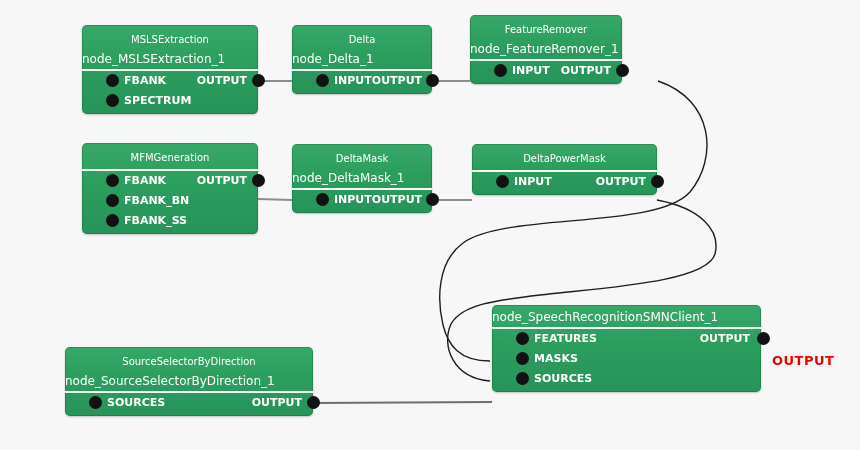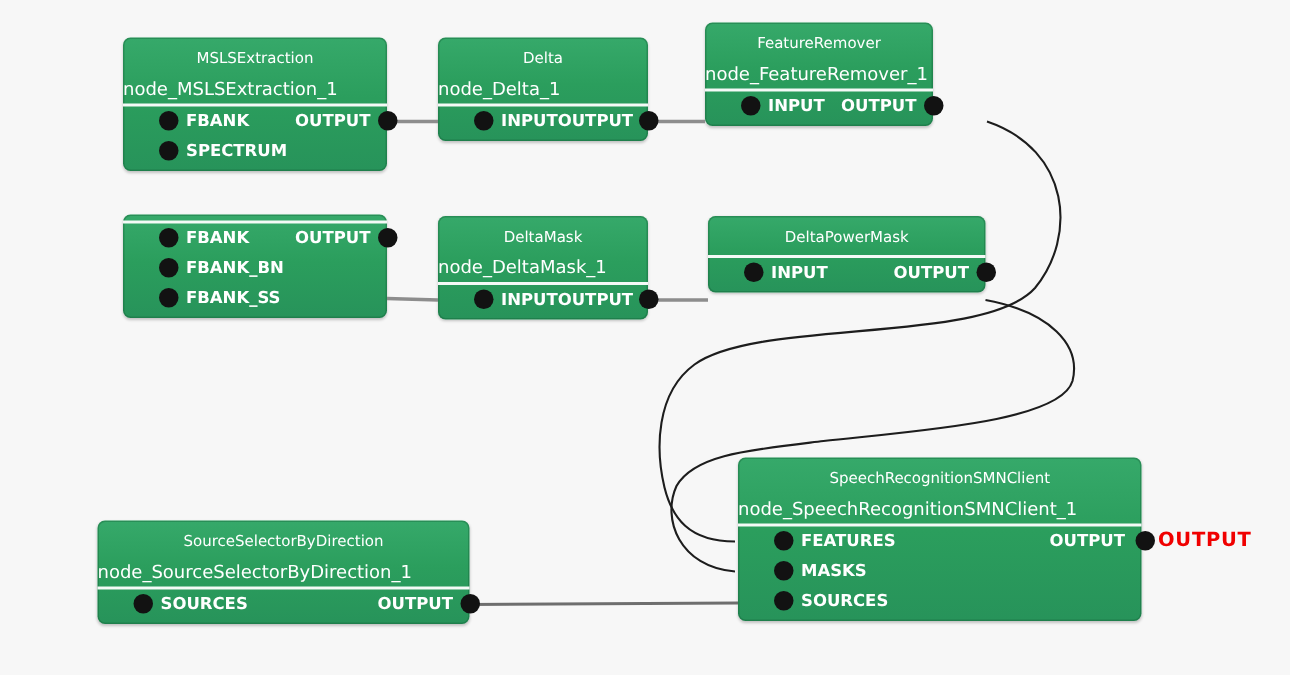--- a/index.html
+++ b/index.html
@@ -90,20 +90,21 @@
     <div class="sep"></div>
     <div class="prow">
       <span class="dot in"></span>
       <span>INPUT</span>
       <span>OUTPUT</span>
       <span class="dot out"></span>
     </div>
   </div>
 
   <div class="node n3">
+    <div class="title">MFMGeneration</div>
     <div class="sep"></div>
     <div class="prow">
       <span class="dot in"></span>
       <span>FBANK</span>
       <span>OUTPUT</span>
       <span class="dot out"></span>
     </div>
     <div class="prow">
       <span class="dot in"></span>
       <span>FBANK_BN</span>
@@ -143,21 +144,20 @@
     <div class="sep"></div>
     <div class="prow">
       <span class="dot in"></span>
       <span>SOURCES</span>
       <span>OUTPUT</span>
       <span class="dot out"></span>
     </div>
   </div>
 
   <div class="node n7">
-    <div class="title">SpeechRecognitionSMNClient</div>
     <div class="subtitle">node_SpeechRecognitionSMNClient_1</div>
     <div class="sep"></div>
     <div class="prow">
       <span class="dot in"></span>
       <span>FEATURES</span>
       <span>OUTPUT</span>
       <span class="dot out ext"></span>
     </div>
     <div class="prow">
       <span class="dot in"></span>

